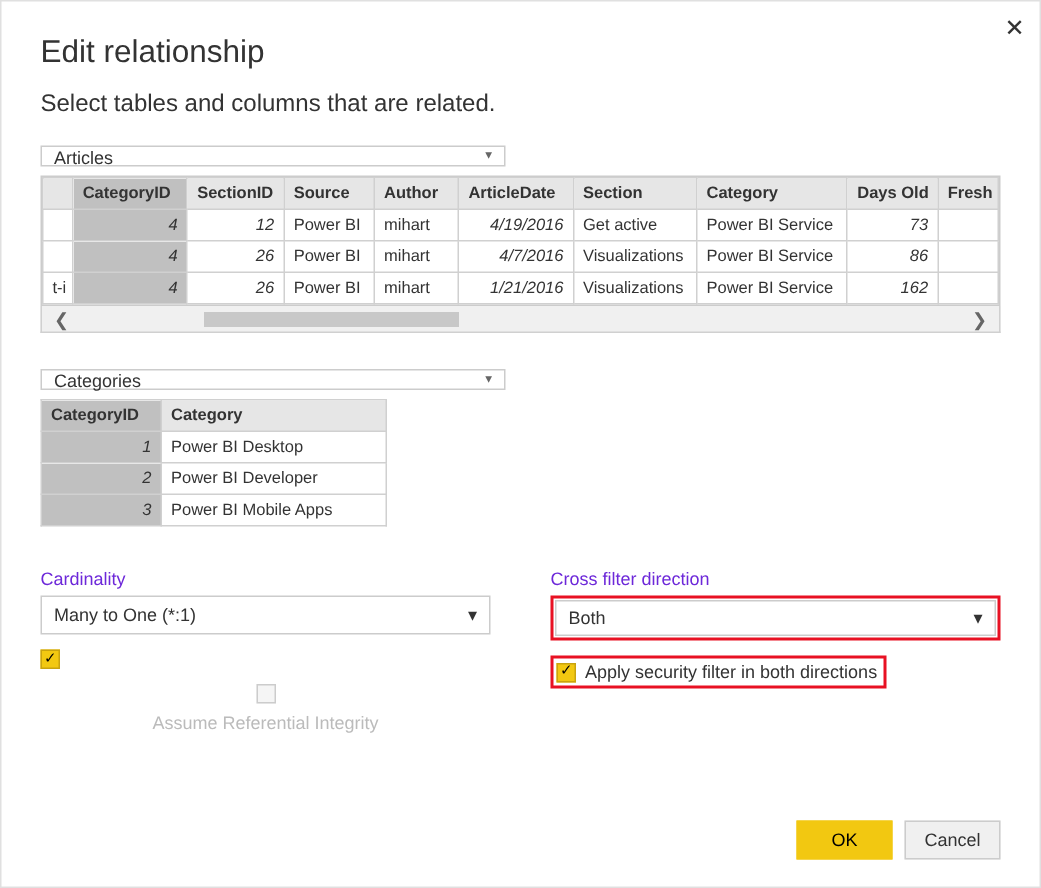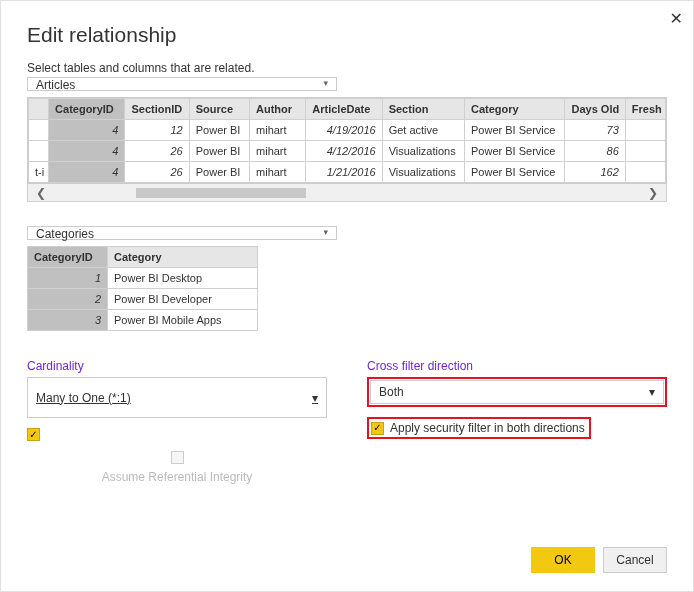--- a/index.html
+++ b/index.html
@@ -1,38 +1,38 @@
 <!DOCTYPE html>
 <html><head>
 <meta charset="utf-8">
 <style>
 * { box-sizing: border-box; margin: 0; padding: 0; }
 body { font-family: "Segoe UI", Tahoma, sans-serif; font-size: 12px; color: #333; background: #fff; width: 694px; height: 592px; position: relative; border: 1px solid #e0e0e0; }
 .dialog { padding: 22px 26px 18px 26px; }
 .close-x { position: absolute; top: 8px; right: 10px; font-size: 16px; color: #333; cursor: pointer; }
 .title { font-size: 21px; font-weight: 300; color: #333; margin-bottom: 14px; }
-.subtitle { font-size: 12px; color: #333; margin-bottom: 2px; }
+.subtitle { font-size: 16px; color: #333; margin-bottom: 18px; }
 .dropdown { display: flex; align-items: flex-start; justify-content: space-between; border: 1px solid #ccc; background: #fff; height: 14px; padding: 0 8px; cursor: pointer; width: 310px; margin-bottom: 6px; }
 .dropdown .caret { font-size: 9px; color: #666; }
 table { border-collapse: collapse; width: 100%; table-layout: fixed; font-size: 11px; }
 th, td { border: 1px solid #d0d0d0; padding: 3px 6px; text-align: left; height: 21px; white-space: nowrap; overflow: hidden; }
 th { background: #e6e6e6; font-weight: 600; color: #333; }
 th.sel, td.sel { background: #c0c0c0; }
 td.num { text-align: right; font-style: italic; }
 .table1-wrap { border: 1px solid #ccc; }
 .scroll-row { display: flex; align-items: center; justify-content: space-between; background: #f0f0f0; border: 1px solid #d0d0d0; border-top: none; height: 18px; padding: 0 8px; }
 .scroll-row .arrow { font-size: 12px; color: #666; cursor: pointer; }
 .scroll-row .thumb { height: 10px; background: #c8c8c8; width: 170px; margin-left: 90px; }
 .scroll-row .track { flex: 1; display: flex; align-items: center; }
 .gap { height: 24px; }
 .table2-wrap { width: 230px; }
 .options-row { display: flex; gap: 40px; margin-top: 28px; }
 .opt-col { flex: 1; }
 .opt-label { font-size: 12px; color: #6d28d9; margin-bottom: 4px; }
-.sel-box { display: flex; align-items: center; justify-content: space-between; border: 1px solid #ccc; background: #fff; height: 41px; padding: 0 8px; cursor: pointer; text-decoration: underline; }
+.sel-box { display: flex; align-items: center; justify-content: space-between; border: 1px solid #ccc; background: #fff; height: 26px; padding: 0 8px; cursor: pointer; }
 .highlight-red { border: 2px solid #e81123; padding: 1px; }
 .highlight-red-inner { display: flex; align-items: center; justify-content: space-between; background: #fff; height: 24px; padding: 0 8px; cursor: pointer; border: 1px solid #ccc; }
 .cb-row { display: flex; align-items: center; gap: 6px; margin-top: 10px; font-size: 12px; }
 .cb { width: 13px; height: 13px; border: 1px solid #999; display: inline-flex; align-items: center; justify-content: center; font-size: 10px; line-height: 1; }
 .cb.checked { background: #F2C811; border-color: #c9a30e; color: #000; }
 .cb.disabled { border-color: #ccc; background: #f5f5f5; }
 .cb-row.disabled { color: #bbb; flex-direction: column; }
 .cb-highlight { border: 2px solid #e81123; padding: 2px 4px 2px 2px; display: inline-flex; align-items: center; gap: 6px; }
 .btn-row { position: absolute; bottom: 18px; right: 26px; display: flex; gap: 8px; }
 .btn { height: 26px; min-width: 64px; border: 1px solid #ccc; background: #f0f0f0; display: flex; align-items: center; justify-content: center; cursor: pointer; font-size: 12px; padding: 0 12px; }
@@ -90,21 +90,21 @@
         <td>Power BI Service</td>
         <td class="num">73</td>
         <td></td>
       </tr>
       <tr>
         <td></td>
         <td class="sel num">4</td>
         <td class="num">26</td>
         <td>Power BI</td>
         <td>mihart</td>
-        <td class="num">4/12/2016</td>
+        <td class="num">4/7/2016</td>
         <td>Visualizations</td>
         <td>Power BI Service</td>
         <td class="num">86</td>
         <td></td>
       </tr>
       <tr>
         <td>t-i</td>
         <td class="sel num">4</td>
         <td class="num">26</td>
         <td>Power BI</td>

